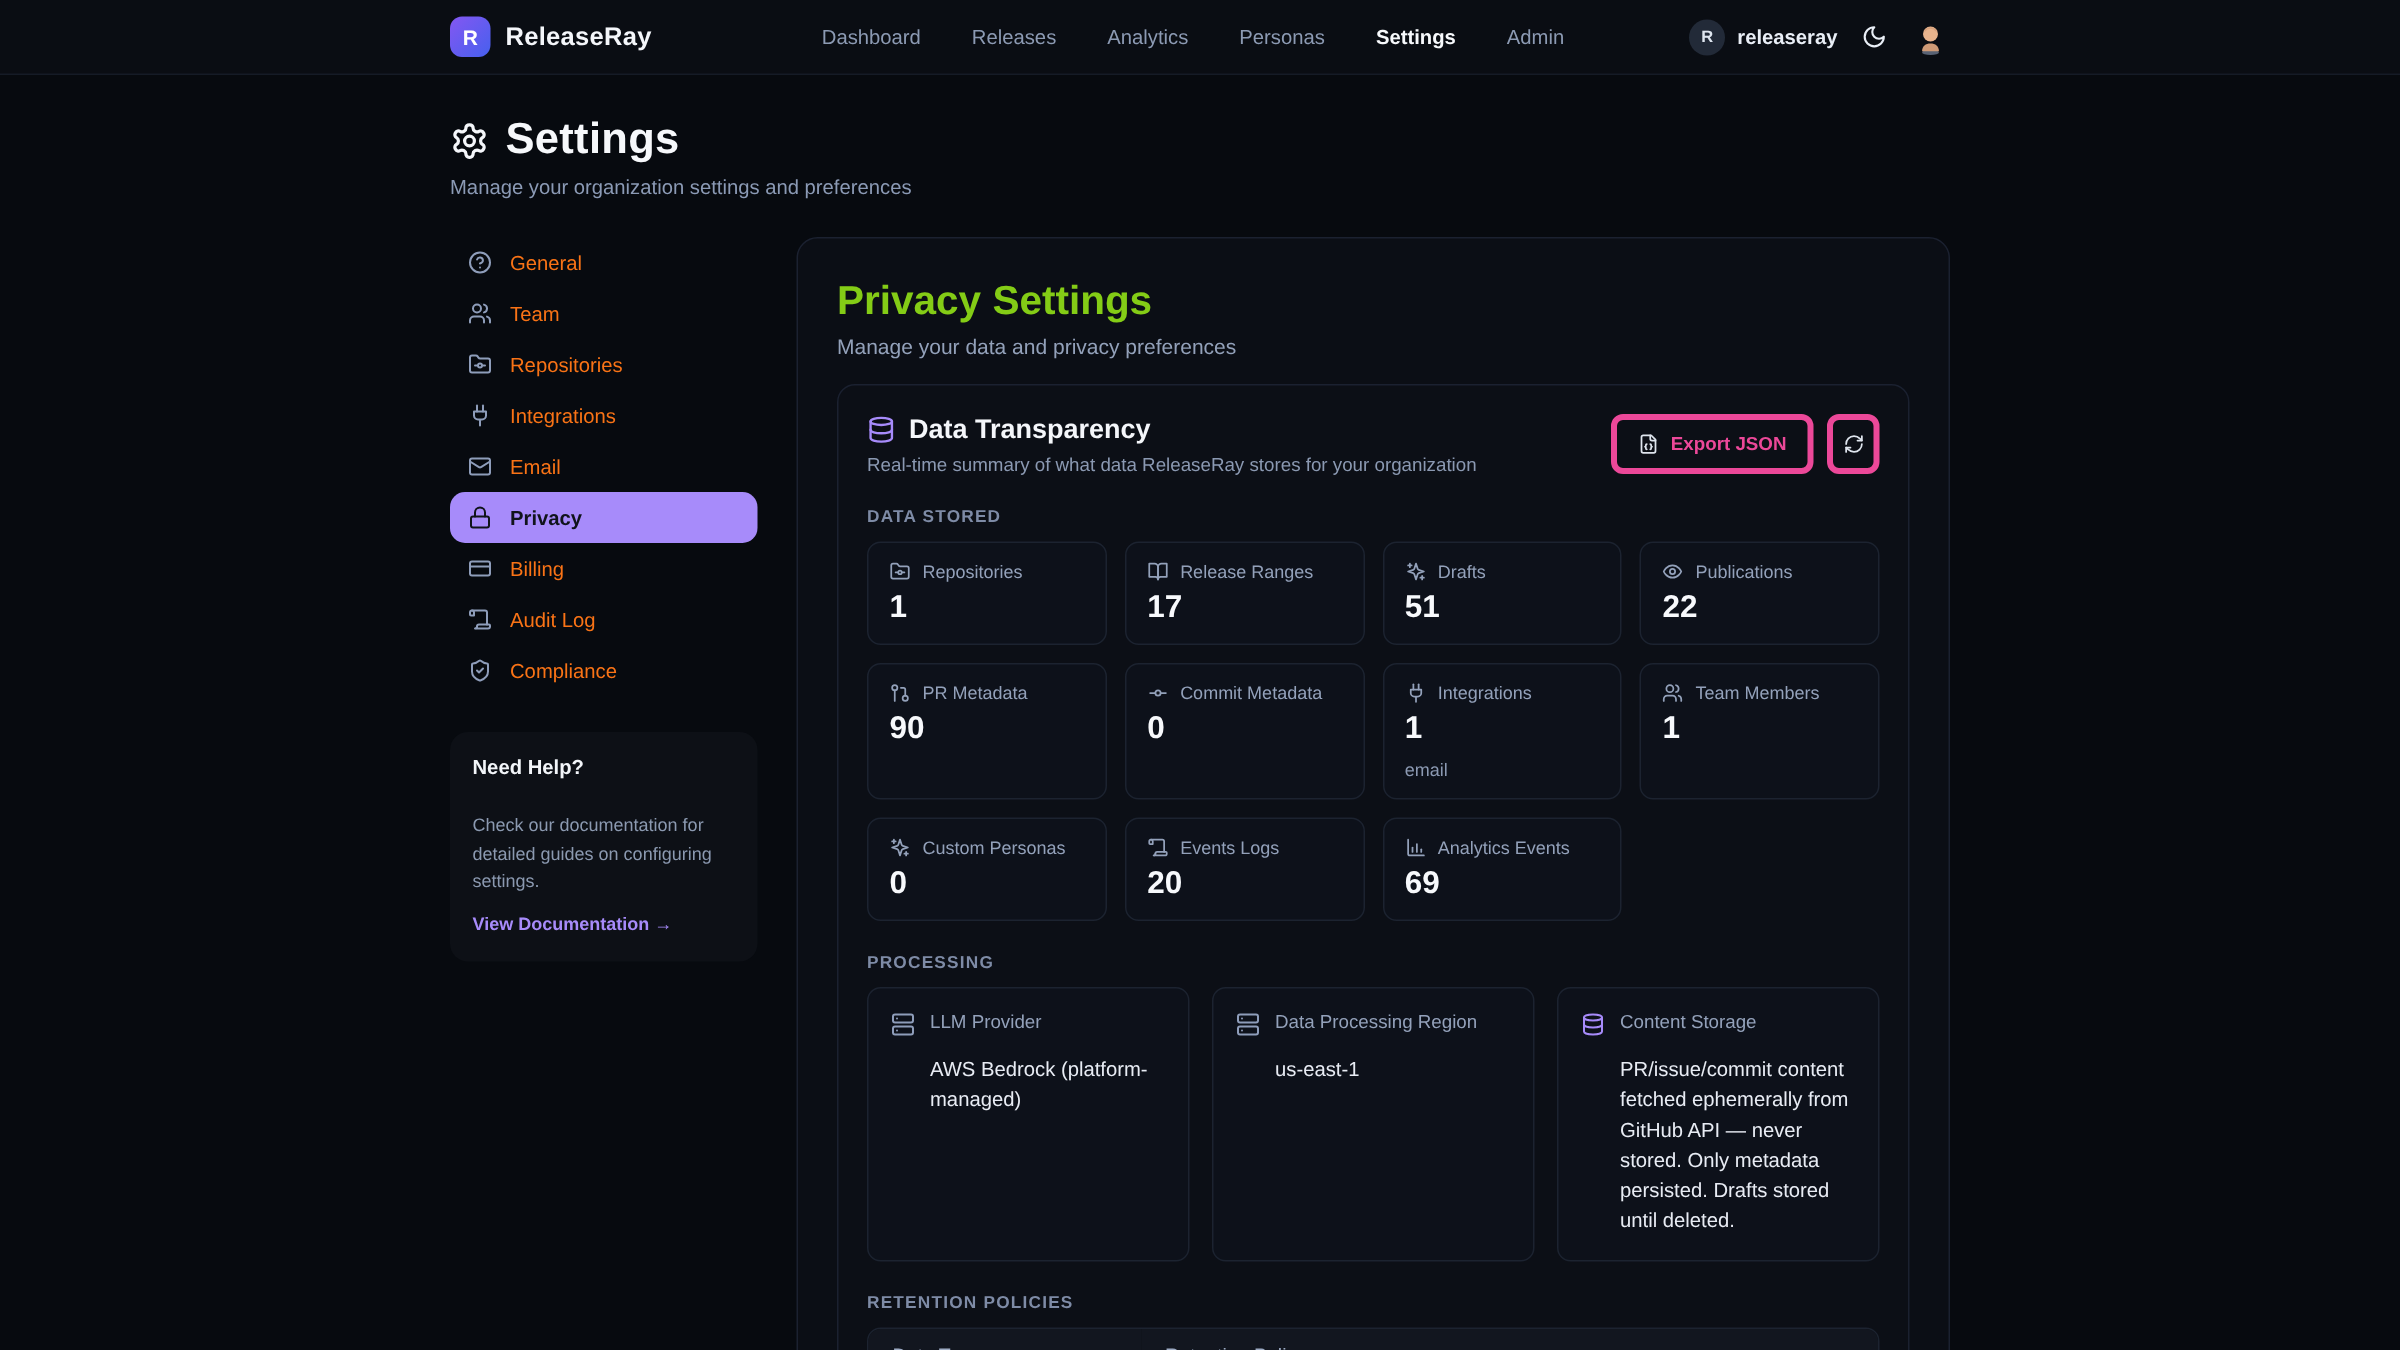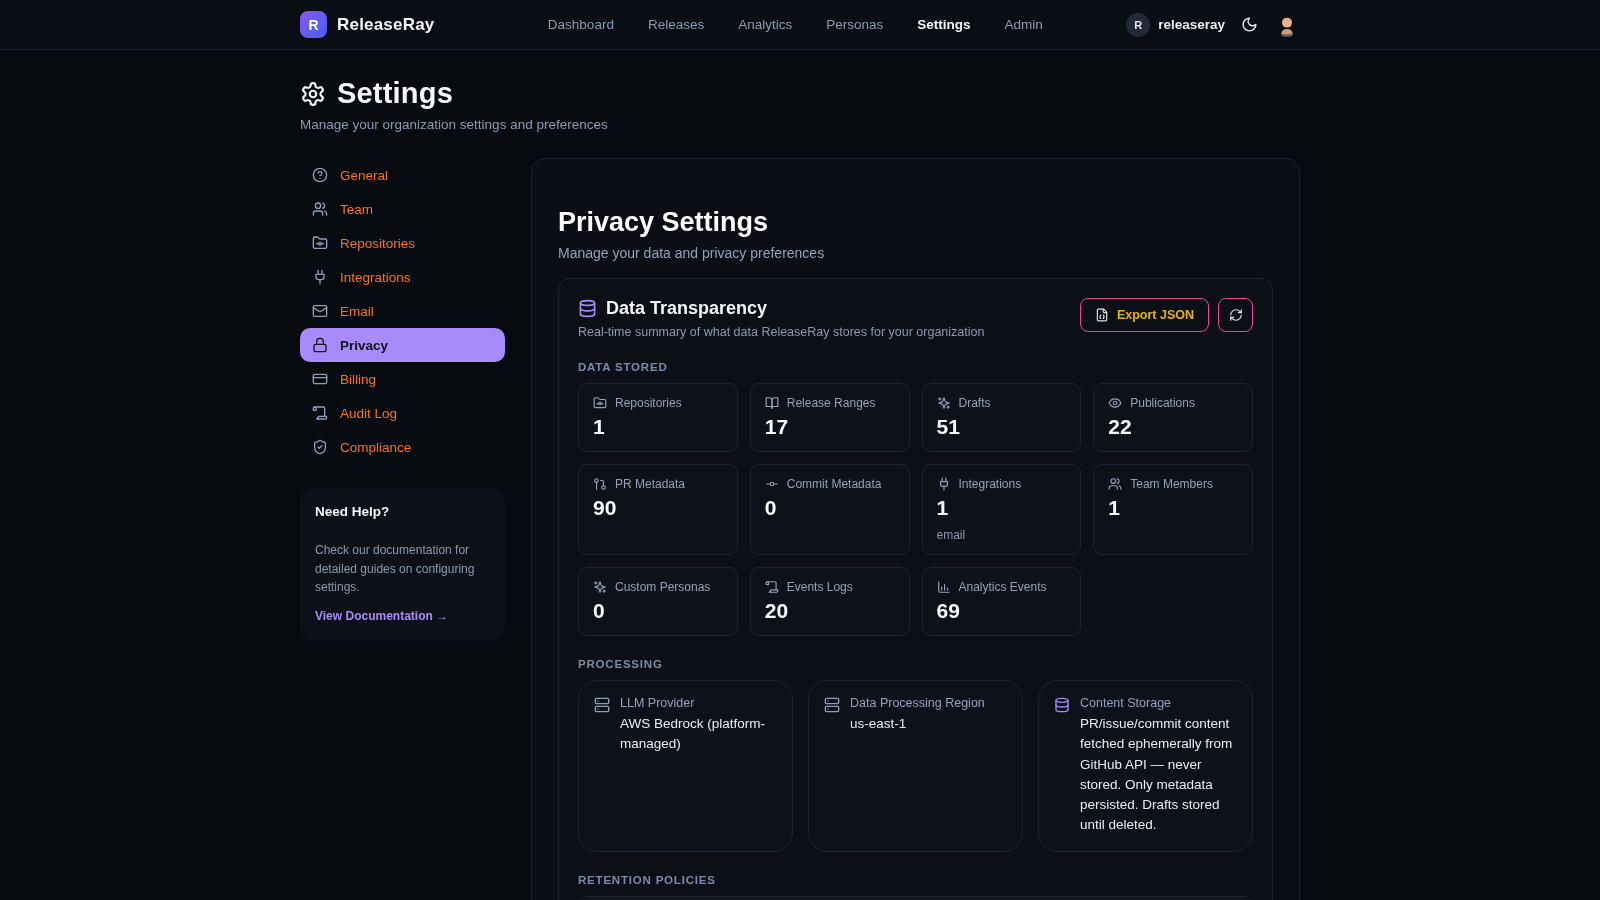--- a/index.html
+++ b/index.html
@@ -52,53 +52,53 @@
   .side-item.active .ic { color:#10131b; }
   .help-card { margin-top:24px; background:#0d1016; border-radius:12px; padding:16px 15px; }
   .help-title { font-size:13.5px; font-weight:700; color:#f2f5f9; }
   .help-body { margin-top:22px; font-size:12px; line-height:1.55; color:#8b99b0; }
   .help-link { display:inline-block; margin-top:12px; font-size:12px; font-weight:600;
     color:#a78bfa; text-decoration:none; cursor:pointer; }
 
   
   .panel { flex:1; background:#0b0e15; border:1px solid #1b2130; border-radius:14px;
     padding:26px 26px 40px; }
-  .panel-title { font-size:27px; font-weight:800; color:#ffffff;margin-top:22px; }
+  .panel-title { font-size:27px; font-weight:800; color:#84cc16; }
   .panel-sub { margin-top:7px; font-size:14px; color:#93a1ba; }
 
   .tcard { margin-top:17px; border:1px solid #1b2130; border-radius:12px; padding:19px 19px 24px;
     background:#0c0f16; }
   .tcard-head { display:flex; align-items:flex-start; justify-content:space-between; }
   .tcard-title-row { display:flex; align-items:center; gap:9px; }
   .tcard-title { font-size:18px; font-weight:700; color:#f4f6fa; }
   .tcard-sub { margin-top:6px; font-size:12.5px; color:#8b99b2; }
   .tcard-actions { display:flex; gap:9px; }
   .btn { display:flex; align-items:center; gap:8px; padding:9px 14px; font-size:12.5px;
-    font-weight:600; color:#eab308; background:transparent; border:1px solid #ec4899;
+    font-weight:600; color:#ec4899; background:transparent; border:4px solid #ec4899;
     border-radius:8px; cursor:pointer; font-family:inherit; }
   .btn-icon { width:35px; justify-content:center; padding:9px 0; }
   .btn .ic { color:#dfe5ee; }
 
   .sec-label { margin:22px 0 10px; font-size:11.5px; font-weight:700; letter-spacing:.8px;
     color:#7e8ba6; }
 
   .stats-grid { display:grid; grid-template-columns:repeat(4,1fr); gap:12px; }
   .stat-card { border:1px solid #1c2330; border-radius:9px; background:#0d111a; padding:12px 14px; }
   .stat-top { display:flex; align-items:center; gap:8px; color:#93a1ba; }
   .stat-label { font-size:12px; font-weight:500; }
   .stat-value { margin-top:5px; font-size:21px; font-weight:700; color:#f7f9fc; }
   .stat-sub { margin-top:8px; font-size:12px; color:#8b99b2; }
 
   .proc-grid { display:grid; grid-template-columns:repeat(3,1fr); gap:15px; }
-  .proc-card { border:1px solid #1c2330; border-radius:19px; background:#0d111a; padding:15px;
+  .proc-card { border:1px solid #1c2330; border-radius:9px; background:#0d111a; padding:15px;
     display:flex; gap:10px; align-items:flex-start; min-height:112px; }
   .proc-card .ic { color:#8e9dba; margin-top:1px; }
   .proc-card.accent .ic { color:#a78bfa; }
   .proc-label { font-size:12.5px; font-weight:500; color:#93a1ba; }
-  .proc-value { margin-top:4px; font-size:13.5px; line-height:1.5; color:#e8ecf4; }
+  .proc-value { margin-top:15px; font-size:13.5px; line-height:1.5; color:#e8ecf4; }
 
   .table-wrap { border:1px solid #1c2330; border-radius:9px; overflow:hidden; }
   table { width:100%; border-collapse:collapse; }
   thead th { background:#12161f; text-align:left; padding:10px 16px; font-size:13px;
     font-weight:500; color:#9dabc4; }
   thead th:first-child { width:27%; }
 
   .accent-ic { color:#a78bfa; }
   .white-ic { color:#f4f6fa; }
 </style>

